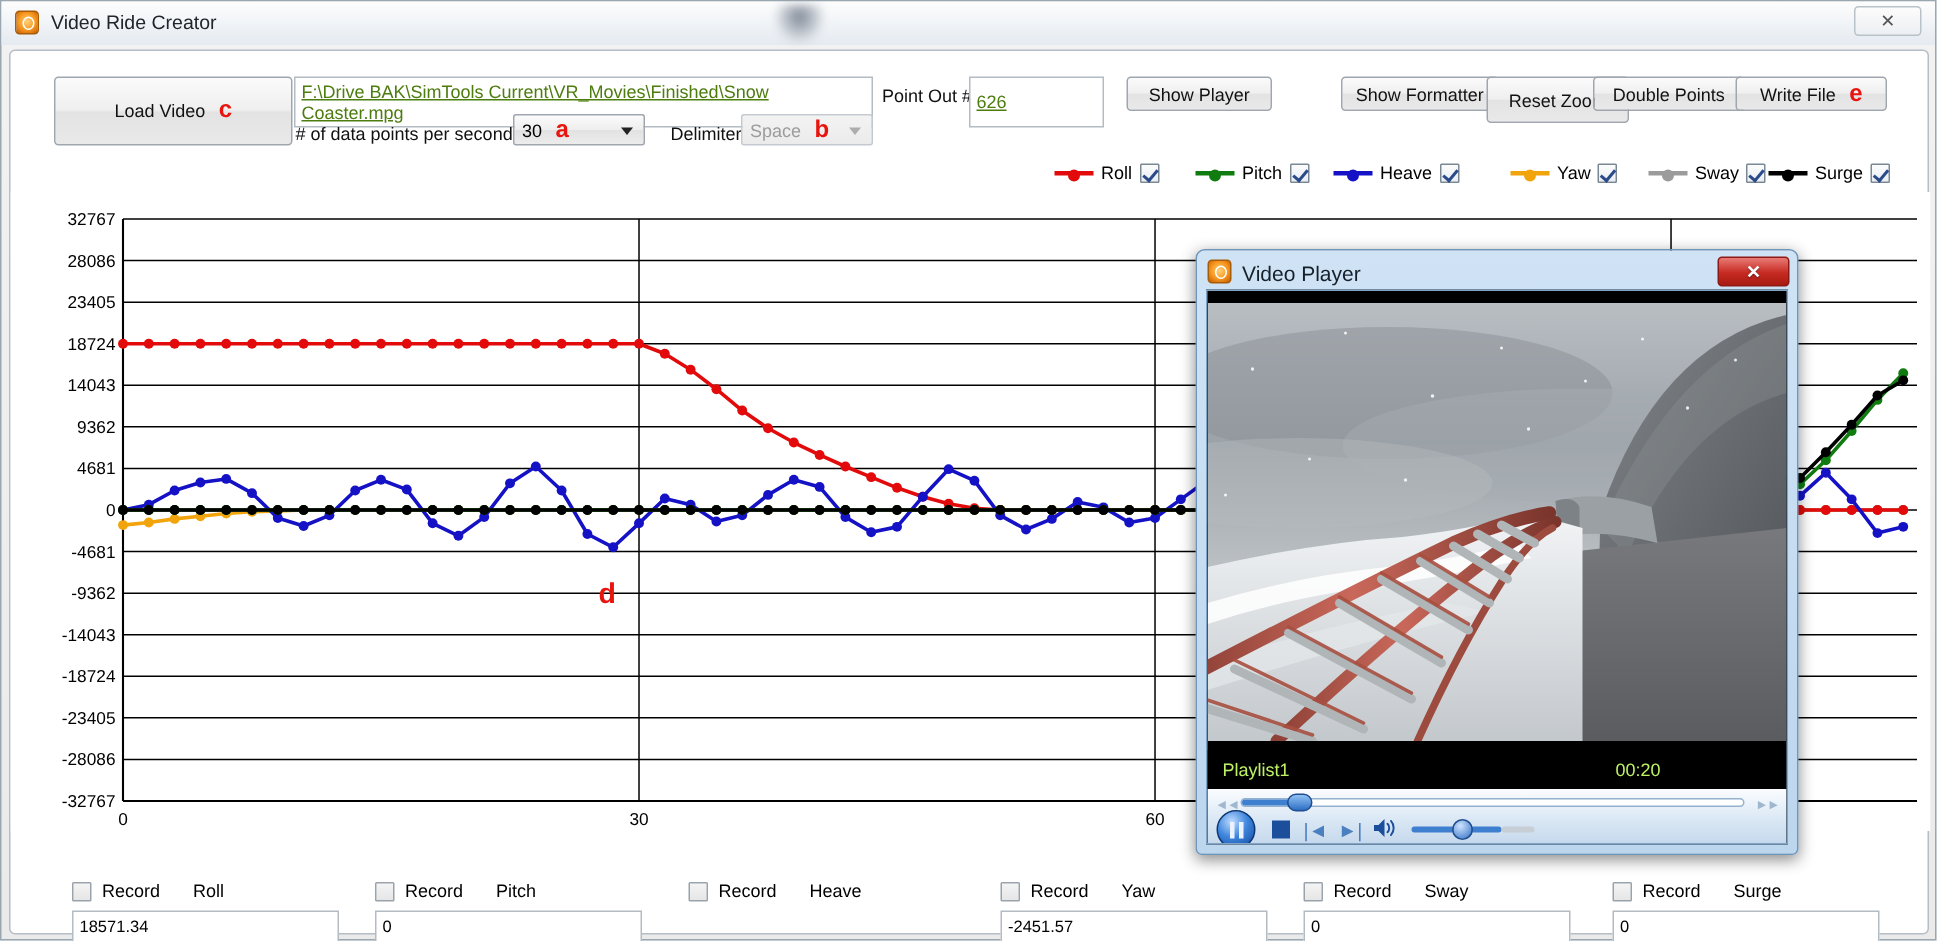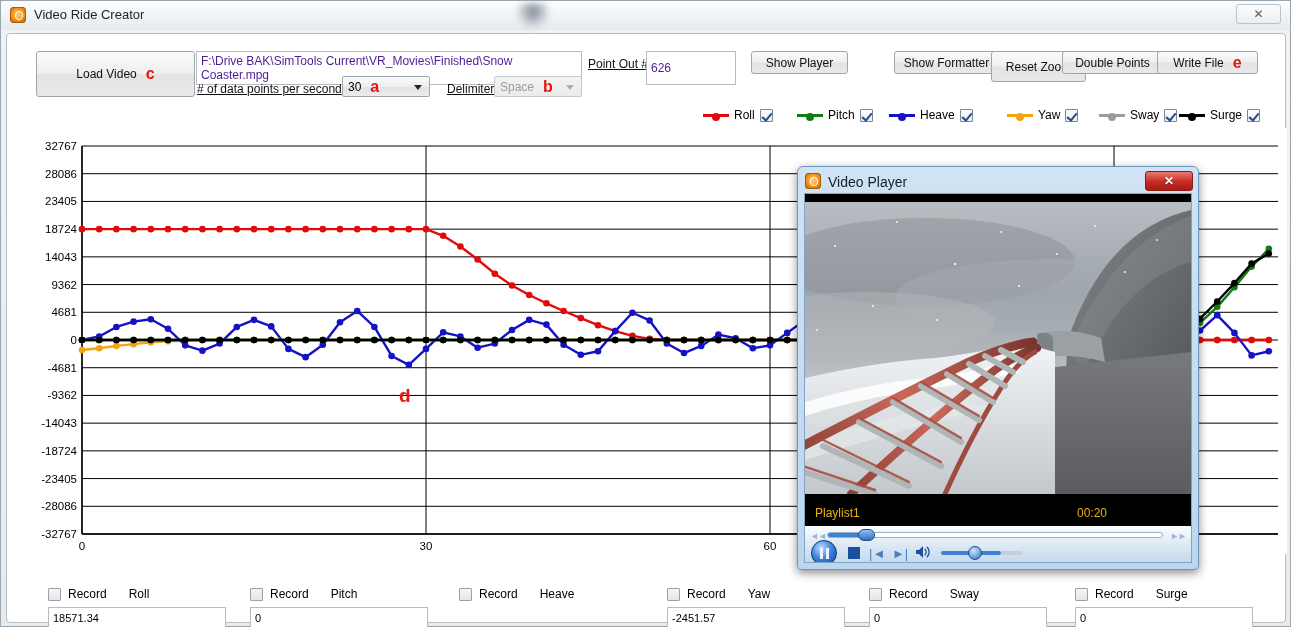--- a/index.html
+++ b/index.html
@@ -60,25 +60,25 @@
     background:linear-gradient(#fbfbfb,#efefef 48%,#e3e3e3 52%,#e9e9e9);
     border:1px solid #9fa6ad;border-radius:3px;box-sizing:border-box;
     font-size:12px;color:#111;text-align:center;
     display:flex;align-items:center;justify-content:center;
     cursor:default;
   }
   #loadvideo{left:29px;top:17px;width:159px;height:46px;}
   .redmark{color:#e8150f;font-weight:bold;font-size:16px;margin-left:9px;line-height:1;}
   .tfield{
     position:absolute;background:#fff;border:1px solid #b4bcc3;
-    box-sizing:border-box;font-size:12px;color:#4c1d95;
-    padding:16px 4px;display:flex;align-items:center;
+    box-sizing:border-box;font-size:12px;color:#4d7c0f;
+    padding:16px 4px;display:flex;align-items:center;text-decoration:underline;
   }
   #pathfield{left:189px;top:17px;width:386px;height:21px;}
-  .lbl{position:absolute;font-size:12px;color:#111;text-decoration:underline;}
+  .lbl{position:absolute;font-size:12px;color:#111;}
   #lbl-dps{left:190px;top:48px;}
   #dps-combo{
     position:absolute;left:335px;top:42px;width:88px;height:21px;
     background:linear-gradient(#fbfbfb,#eeeeee 50%,#e2e2e2 52%,#ececec);
     border:1px solid #9fa6ad;border-radius:2px;box-sizing:border-box;
     font-size:12px;padding-left:5px;display:flex;align-items:center;
   }
   #dps-combo .arr{position:absolute;right:7px;top:8px;
     border-left:4px solid transparent;border-right:4px solid transparent;border-top:5px solid #222;}
   #lbl-delim{left:440px;top:48px;}
@@ -155,21 +155,21 @@
     border:1px solid #8d1a14;border-radius:3px;box-sizing:border-box;
     color:#fff;font-size:12px;font-weight:bold;text-align:center;line-height:18px;
     text-shadow:0 1px 1px rgba(0,0,0,.5);
   }
   #player-body{
     position:absolute;left:6px;top:26px;width:388px;height:370px;
     background:#000;border:1px solid #7fa4c6;box-sizing:border-box;overflow:hidden;
   }
   #video{position:absolute;left:0;top:8px;width:386px;height:292px;overflow:hidden;background:#0b0b0b;}
   #plstrip{
-    position:absolute;left:0;top:306px;width:312px;height:26px;background:#000;color:#eab308;
+    position:absolute;left:0;top:306px;width:312px;height:26px;background:#000;color:#bef264;
   }
   #plstrip .pl{position:absolute;left:10px;top:6px;font-size:12px;}
   #plstrip .tm{position:absolute;right:10px;top:6px;font-size:12px;}
   #ctrlbar{
     position:absolute;left:0;top:332px;width:386px;height:36px;
     background:linear-gradient(#fbfdff,#dbe8f5 55%,#c6d9ec);
   }
   #seek{position:absolute;left:22px;top:6px;width:336px;height:6px;
     background:#fff;border:1px solid #94b2cd;border-radius:3px;box-sizing:border-box;}
   #seek .fill{position:absolute;left:0;top:0;height:100%;width:36px;background:#3f7fd0;border-radius:2px;}

